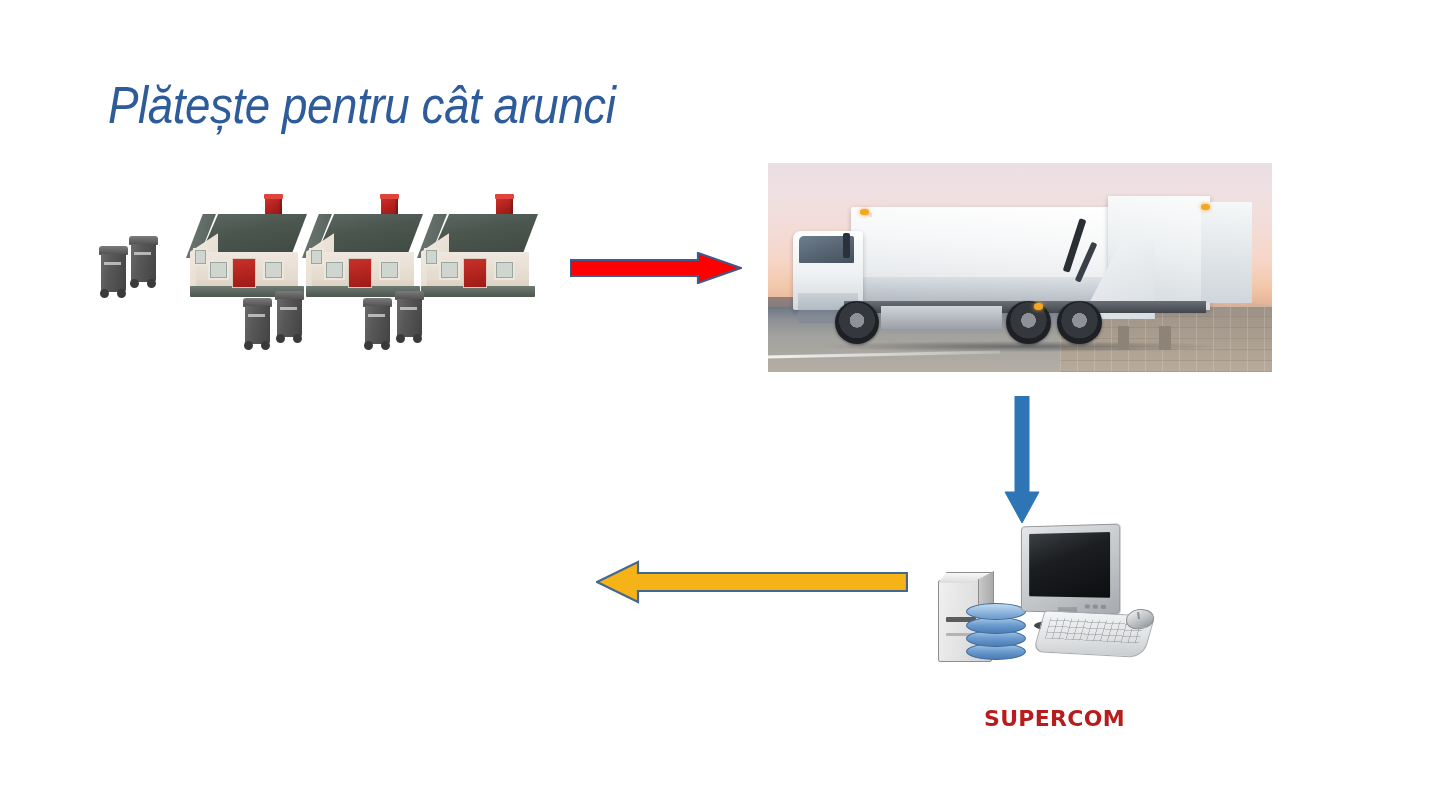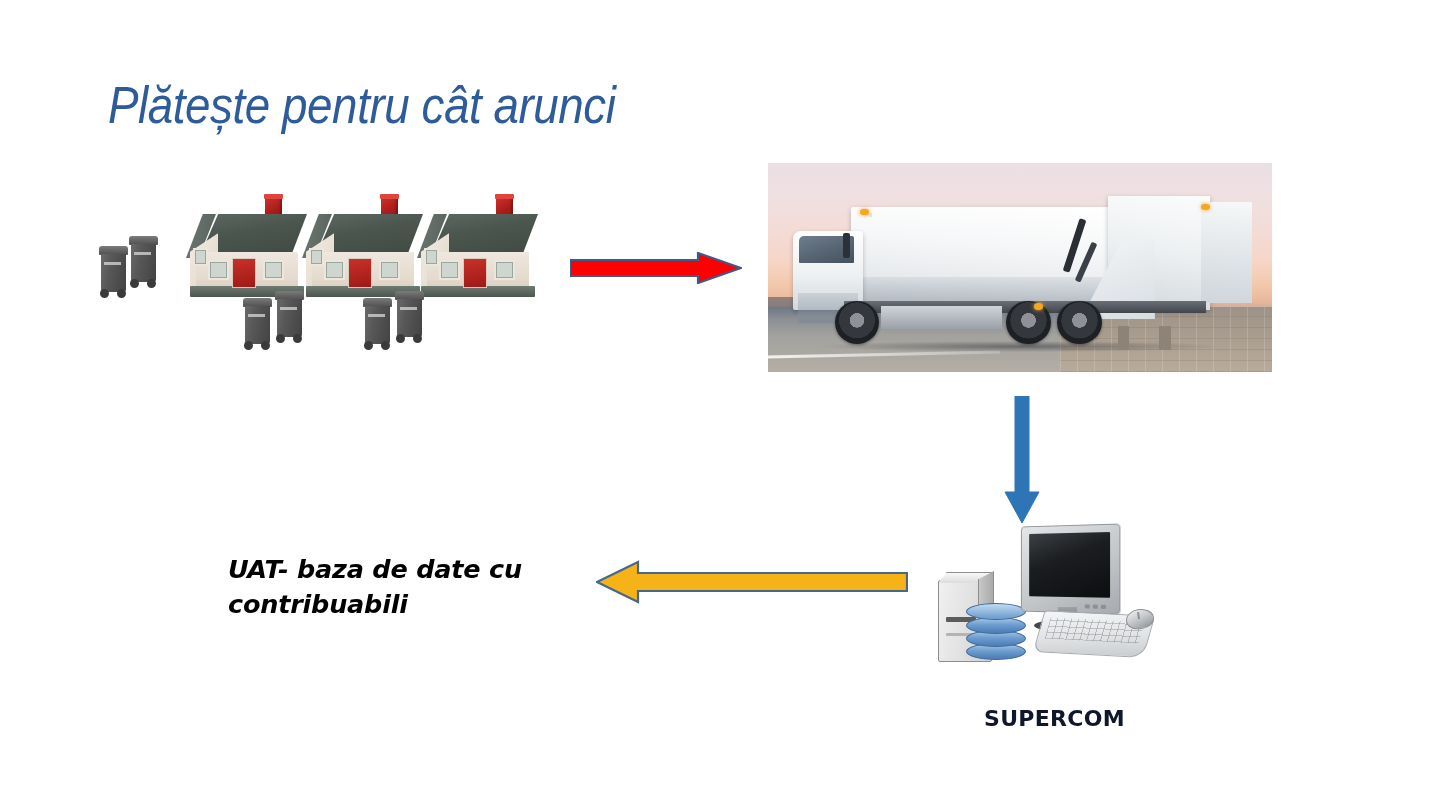--- a/index.html
+++ b/index.html
@@ -329,21 +329,21 @@
   
   .uat-label{
     position:absolute;left:228px;top:552px;width:330px;
     font-size:25.5px;line-height:1.38;
     font-weight:bold;font-style:italic;color:#000;
     font-family:"DejaVu Sans","Liberation Sans",sans-serif;
     letter-spacing:-0.2px;
   }
   .supercom-label{
     position:absolute;left:984px;top:706px;
-    font-size:22px;font-weight:bold;color:#0f172a;
+    font-size:22px;font-weight:bold;color:#b91c1c;
     letter-spacing:.3px;
     font-family:"DejaVu Sans","Liberation Sans",sans-serif;
   }
 </style>
 </head>
 <body>
 
 <div class="slide">
 
   <div class="title">Plătește pentru cât arunci</div>
@@ -502,16 +502,15 @@
       <div class="mon-neck"></div>
       <div class="mon-base"></div>
     </div>
 
     <div class="keyboard">
       <div class="keys"></div>
     </div>
     <div class="mouse"></div>
   </div>
 
-  <div class="uat-label">UAT- baza de date cu contribuabili</div>
   <div class="supercom-label">SUPERCOM</div>
 
 </div>
 
 </body></html>

